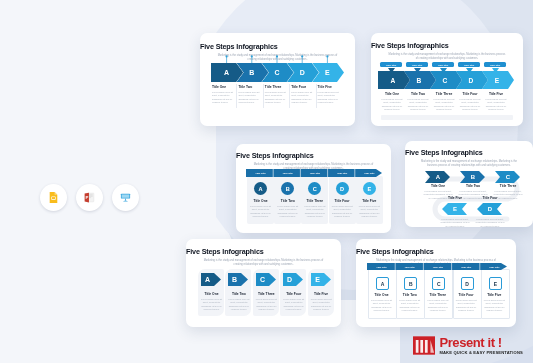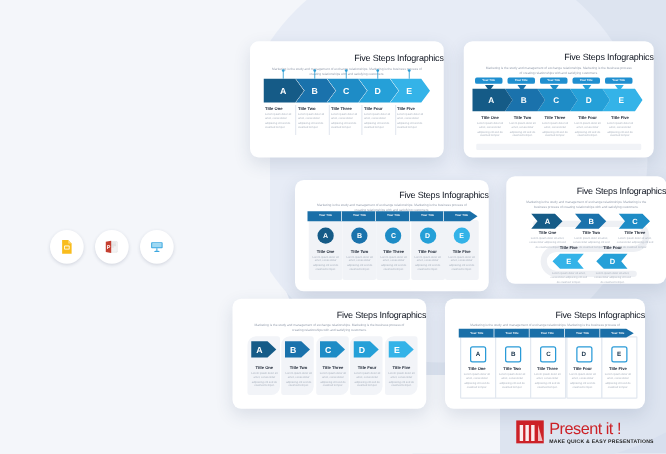--- a/index.html
+++ b/index.html
@@ -57,36 +57,36 @@
   }
 
   
   .brand{
     position:absolute;right:10px;bottom:8px;z-index:8;
     display:flex;align-items:center;gap:4px;
   }
   .brand-mark{width:22px;height:19px;flex:none;}
   .brand-txt{display:flex;flex-direction:column;line-height:1;}
   .brand-name{
-    font-size:13px;font-weight:normal;color:#cc2127;letter-spacing:-.4px;
+    font-size:13px;font-weight:bold;color:#cc2127;letter-spacing:-.4px;
     font-family:"Liberation Sans", sans-serif;
   }
   .brand-tag{
     font-size:4.1px;font-weight:bold;color:#222;letter-spacing:.18px;margin-top:1.5px;
     font-family:"Liberation Sans", sans-serif;
   }
 
   
   .card{
     position:absolute;background:#ffffff;border-radius:7px;
     box-shadow:0 5px 14px rgba(40,60,100,.13);
     overflow:hidden;z-index:4;
   }
   .c-title{
-    text-align:right;font-weight:normal;color:#0e1420;
+    text-align:left;font-weight:bold;color:#0e1420;
     font-size:7.2px;letter-spacing:-.15px;
     font-family:"Liberation Sans", sans-serif;
   }
   .c-sub{
     text-align:center;color:#9aa3b2;font-size:2.6px;line-height:1.55;
     margin:2.5px auto 0;max-width:78%;
     font-family:"Liberation Sans", sans-serif;
   }
   .step-title{
     font-weight:bold;color:#1b2433;font-size:3.3px;

